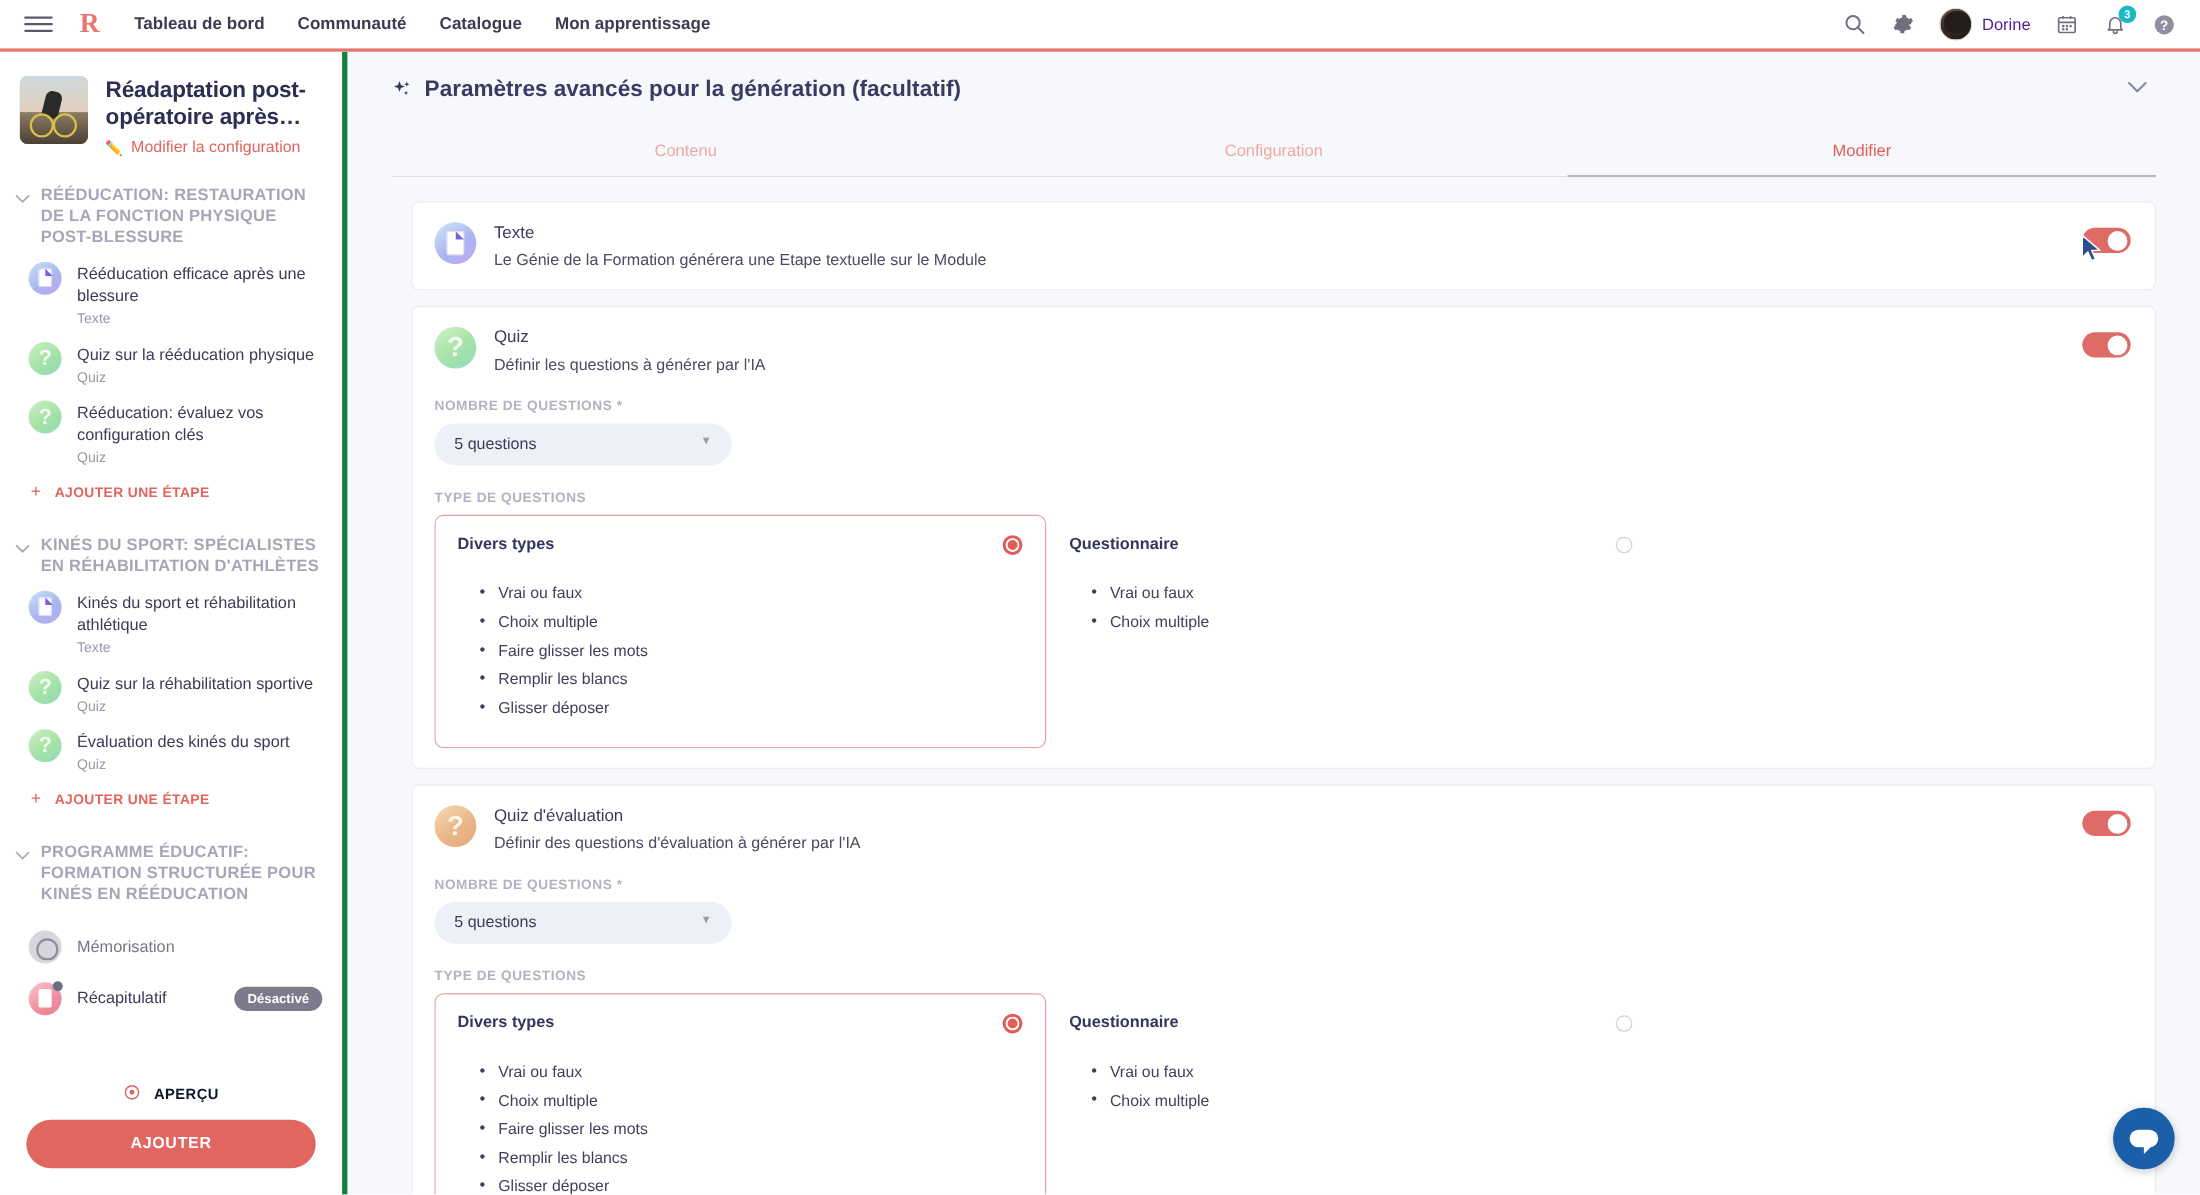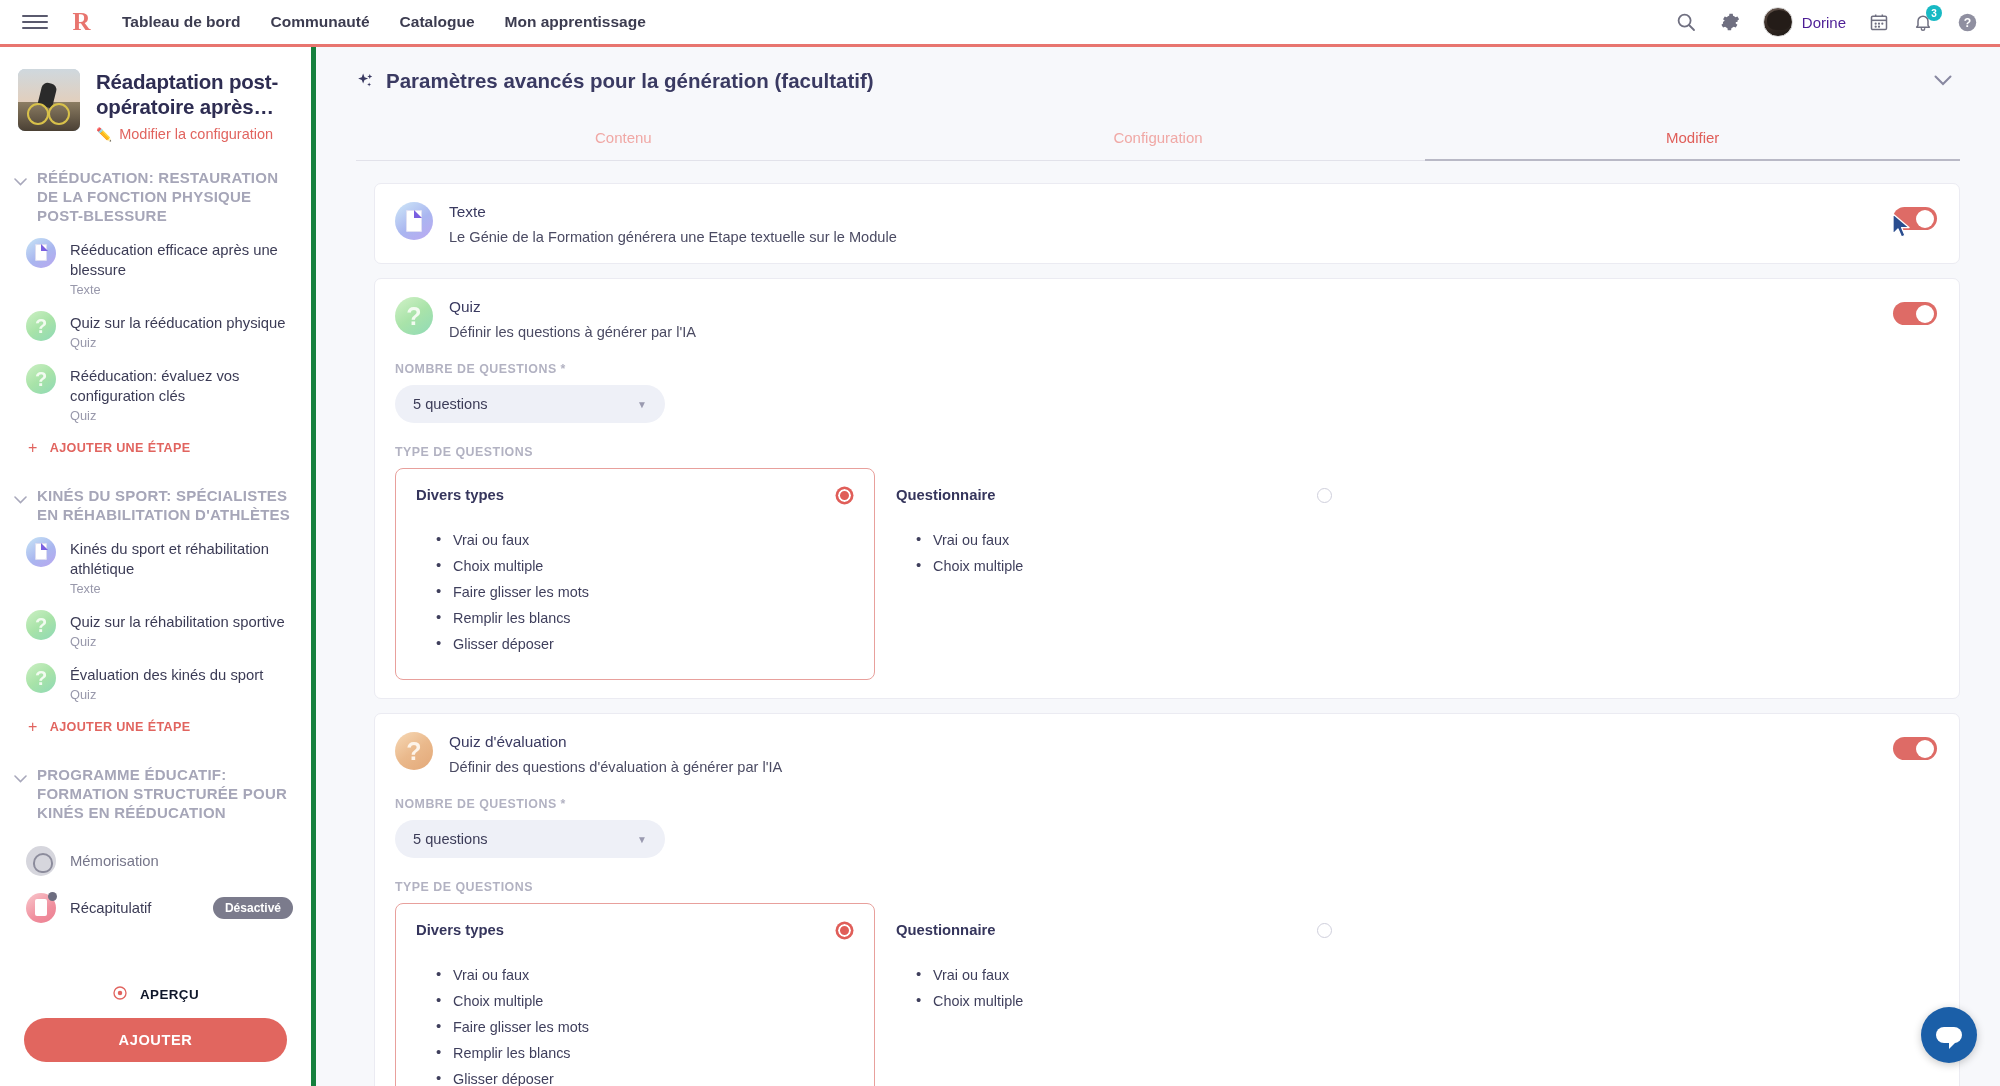--- a/index.html
+++ b/index.html
@@ -204,28 +204,28 @@
   .toggle .knob {
     position:absolute; top: 2.5px; right: 3px; width: 18px; height: 18px; border-radius:50%; background:#fff;
   }
 
   .field-label {
     font-size: 12.4px; font-weight: 700; color:#b2b2c2; letter-spacing:0.5px;
     margin: 22px 0 9px 0; text-transform: uppercase;
   }
   .select-box {
     width: 270px; background:#eef0f7; border-radius: 22px; padding: 11px 18px;
-    display:flex; align-items:center; cursor:pointer;
+    display:flex; cursor:pointer;
   }
   .select-val { font-size: 14.6px; color:#3c3c58; flex:1; }
   .select-caret { color:#9a9ab0; font-size: 10px; }
 
   .choice-row { display:flex; gap: 0; margin-top: 6px; }
   .choice {
-    width: 480px; border-radius: 8px; padding: 18px 22px 22px 20px; position:relative;
+    width: 556px; border-radius: 8px; padding: 18px 22px 22px 20px; position:relative;
   }
   .choice.selected { border: 1.5px solid #e8a09c; background:#fff; }
   .choice.plain { border: 1.5px solid transparent; }
   .choice-head { display:flex; align-items:center; }
   .choice-title { font-size: 14.8px; font-weight: 700; color:#35355c; }
   .radio {
     margin-left:auto; width: 15px; height: 15px; border-radius:50%;
     border: 1.5px solid #cfcfdc; background:#fff; cursor:pointer;
   }
   .radio.on { background:#e05e59; border-color:#e05e59; box-shadow: inset 0 0 0 2px #fff, 0 0 0 1.5px #e05e59;}

